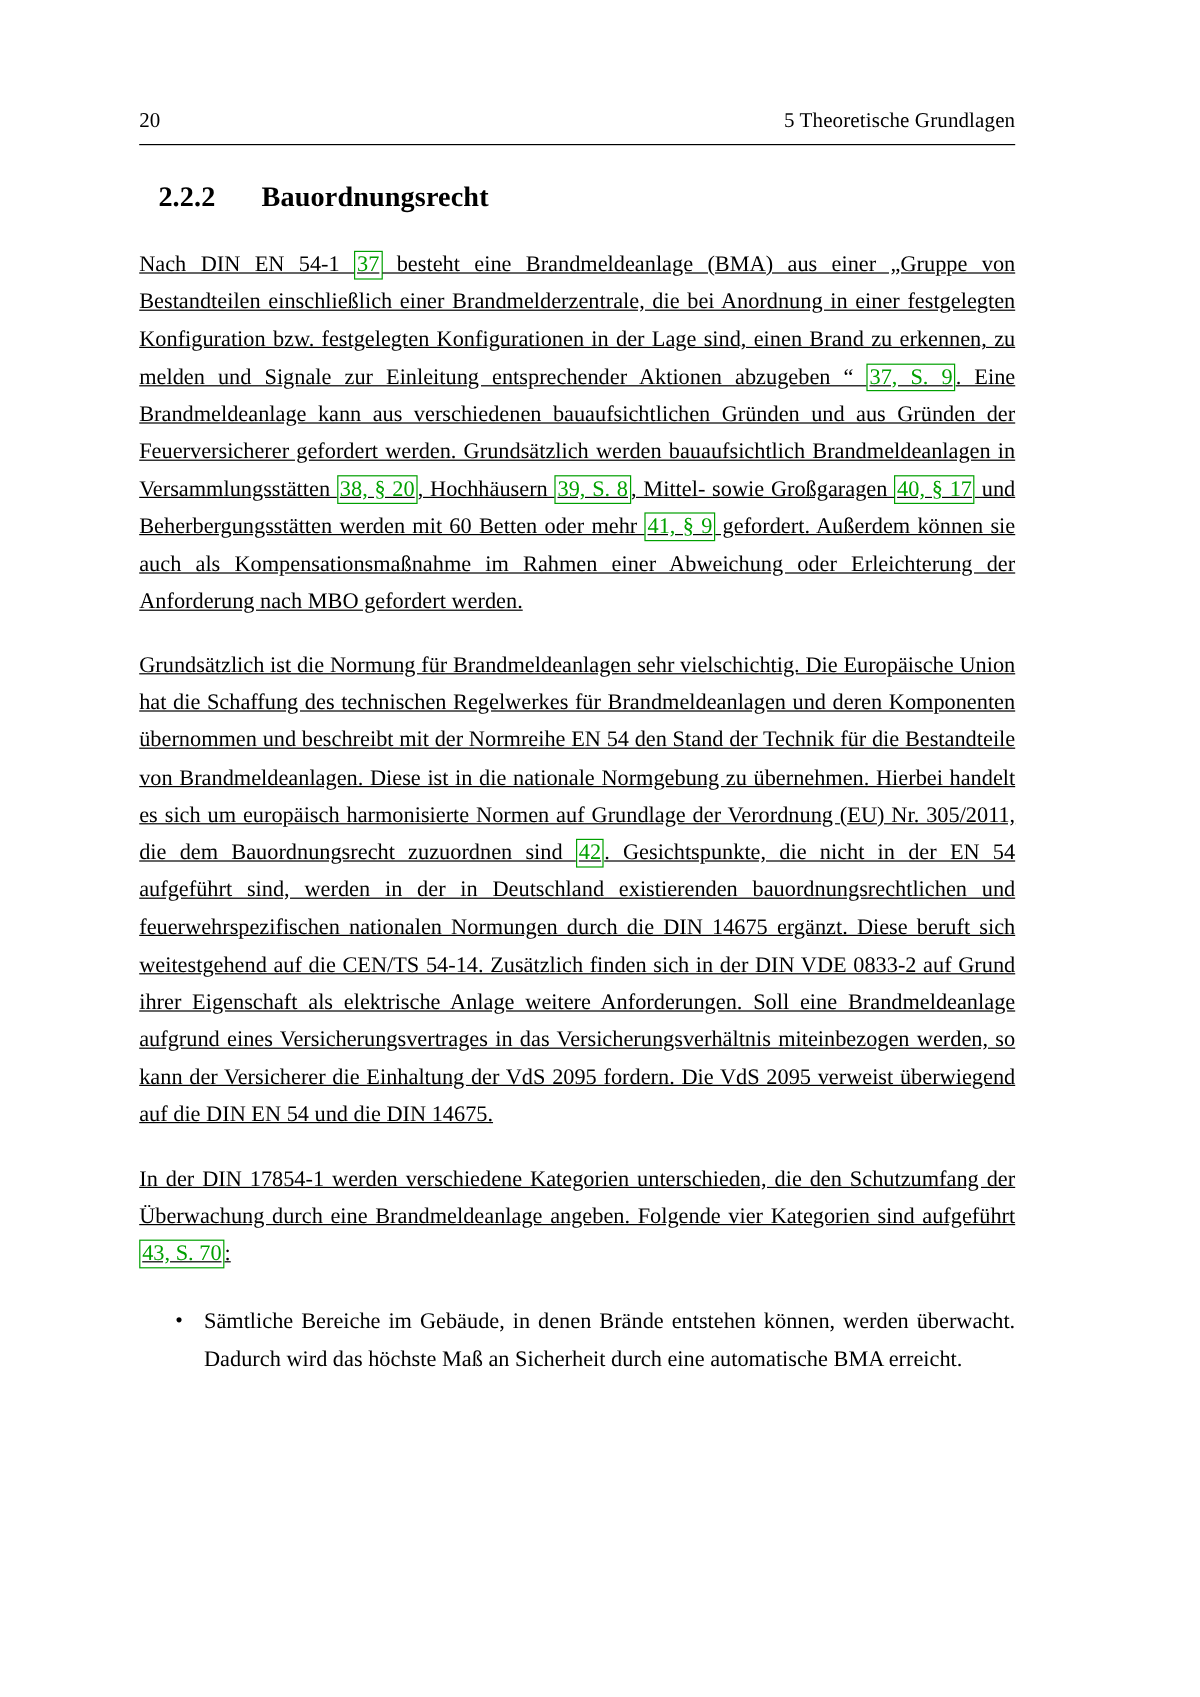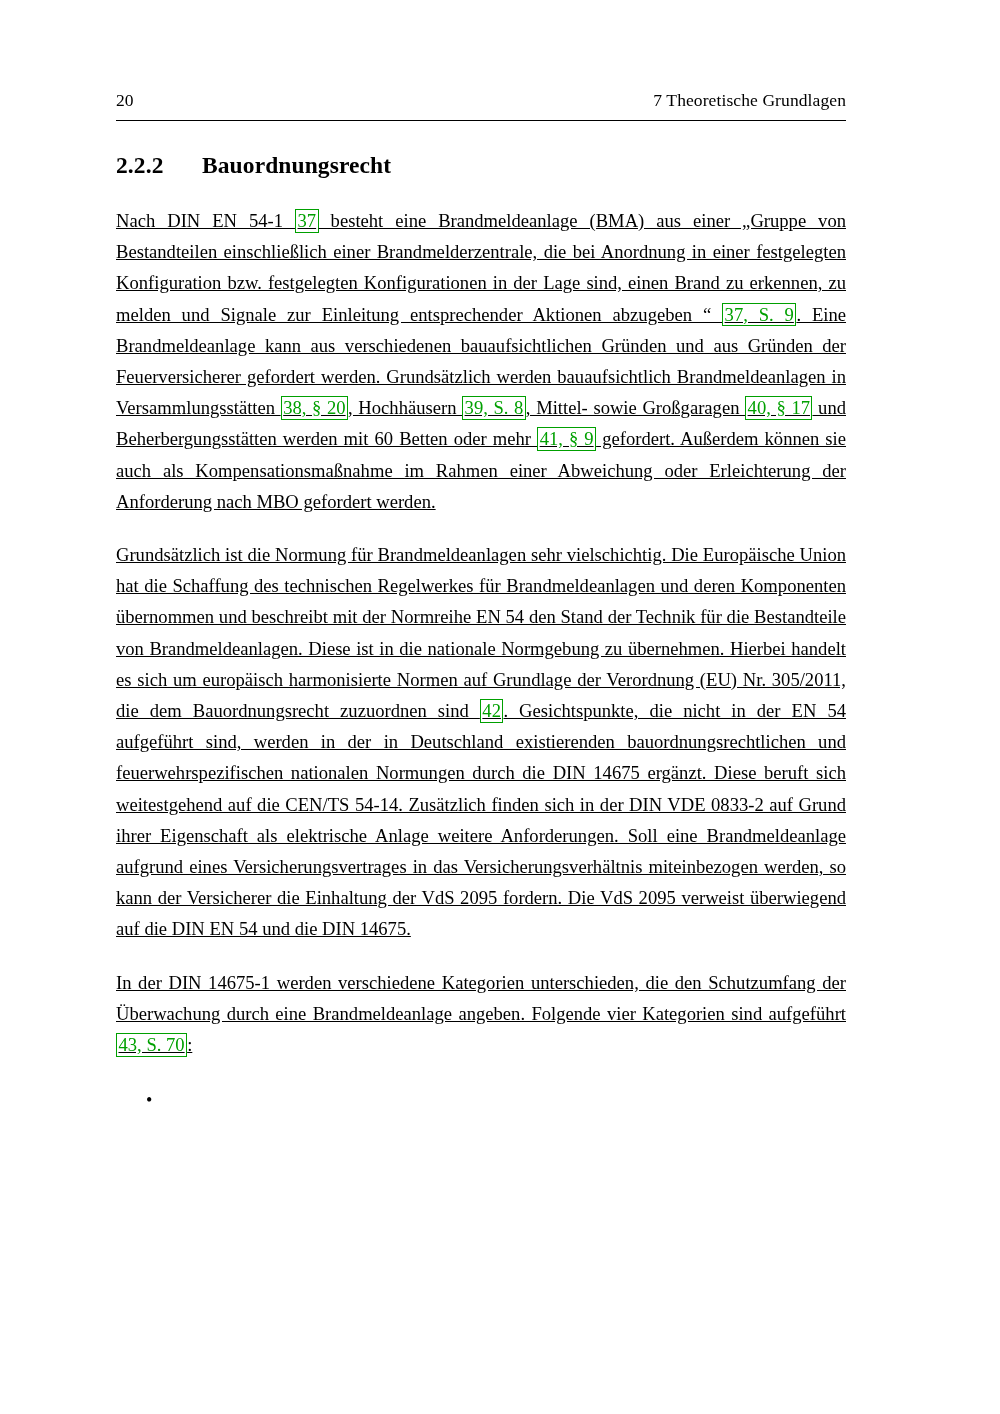--- a/index.html
+++ b/index.html
@@ -43,21 +43,21 @@
   }
   .content {
     position: absolute;
     left: 116px;
     top: 152px;
     width: 730px;
   }
   h2.section-title {
     font-size: 23.5px;
     font-weight: bold;
-    margin: 0 0 26px 0;
+    margin: 0 0 26px 16px;
     letter-spacing: 0.1px;
     display: flex;
   }
   h2.section-title .num {
     width: 86px;
     flex: 0 0 86px;
   }
   p.body {
     font-size: 18.6px;
     line-height: 31.2px;
@@ -102,43 +102,44 @@
     text-align: justify;
   }
 </style>
 </head>
 <body>
 
 <div class="page">
 
   <div class="header">
     <span>20</span>
-    <span>7 Theoretische Grundlagen</span>
+    <span>5 Theoretische Grundlagen</span>
   </div>
   <div class="header-rule"></div>
 
   <div class="content">
 
     <h2 class="section-title">
       <span class="num">2.2.2</span>
       <span>Bauordnungsrecht</span>
     </h2>
 
     <p class="body">
       <span>Nach DIN EN 54-1 </span><span class="cite-wrap">37</span><span> besteht eine Brandmeldeanlage (BMA) aus einer „Gruppe von Bestandteilen einschließlich einer Brandmelderzentrale, die bei Anordnung in einer festgelegten Konfiguration bzw. festgelegten Konfigurationen in der Lage sind, einen Brand zu erkennen, zu melden und Signale zur Einleitung entsprechender Aktionen abzugeben “ </span><span class="cite-wrap">37, S. 9</span><span>. Eine Brandmeldeanlage kann aus verschiedenen bauaufsichtlichen Gründen und aus Gründen der Feuerversicherer gefordert werden. Grundsätzlich werden bauaufsichtlich Brandmeldeanlagen in Versammlungsstätten </span><span class="cite-wrap">38, § 20</span><span>, Hochhäusern </span><span class="cite-wrap">39, S. 8</span><span>, Mittel- sowie Großgaragen </span><span class="cite-wrap">40, § 17</span><span> und Beherbergungsstätten werden mit 60 Betten oder mehr </span><span class="cite-wrap">41, § 9</span><span> gefordert. Außerdem können sie auch als Kompensationsmaßnahme im Rahmen einer Abweichung oder Erleichterung der Anforderung nach MBO gefordert werden.</span>
     </p>
 
     <p class="body">
       <span>Grundsätzlich ist die Normung für Brandmeldeanlagen sehr vielschichtig. Die Europäische Union hat die Schaffung des technischen Regelwerkes für Brandmeldeanlagen und deren Komponenten übernommen und beschreibt mit der Normreihe EN 54 den Stand der Technik für die Bestandteile von Brandmeldeanlagen. Diese ist in die nationale Normgebung zu übernehmen. Hierbei handelt es sich um europäisch harmonisierte Normen auf Grundlage der Verordnung (EU) Nr. 305/2011, die dem Bauordnungsrecht zuzuordnen sind </span><span class="cite-wrap">42</span><span>. Gesichtspunkte, die nicht in der EN 54 aufgeführt sind, werden in der in Deutschland existierenden bauordnungsrechtlichen und feuerwehrspezifischen nationalen Normungen durch die DIN 14675 ergänzt. Diese beruft sich weitestgehend auf die CEN/TS 54-14. Zusätzlich finden sich in der DIN VDE 0833-2 auf Grund ihrer Eigenschaft als elektrische Anlage weitere Anforderungen. Soll eine Brandmeldeanlage aufgrund eines Versicherungsvertrages in das Versicherungsverhältnis miteinbezogen werden, so kann der Versicherer die Einhaltung der VdS 2095 fordern. Die VdS 2095 verweist überwiegend auf die DIN EN 54 und die DIN 14675.</span>
     </p>
 
     <p class="body">
-      <span>In der DIN 14675-1 werden verschiedene Kategorien unterschieden, die den Schutzumfang der Überwachung durch eine Brandmeldeanlage angeben. Folgende vier Kategorien sind aufgeführt </span><span class="cite-wrap">43, S. 70</span><span>:</span>
+      <span>In der DIN 17854-1 werden verschiedene Kategorien unterschieden, die den Schutzumfang der Überwachung durch eine Brandmeldeanlage angeben. Folgende vier Kategorien sind aufgeführt </span><span class="cite-wrap">43, S. 70</span><span>:</span>
     </p>
 
     <ul class="kategorien">
       <li>
         <span class="bullet">•</span>
+        <span class="kat-text">Sämtliche Bereiche im Gebäude, in denen Brände entstehen können, werden überwacht. Dadurch wird das höchste Maß an Sicherheit durch eine automatische BMA erreicht.</span>
       </li>
     </ul>
 
   </div>
 </div>
 
 </body></html>

